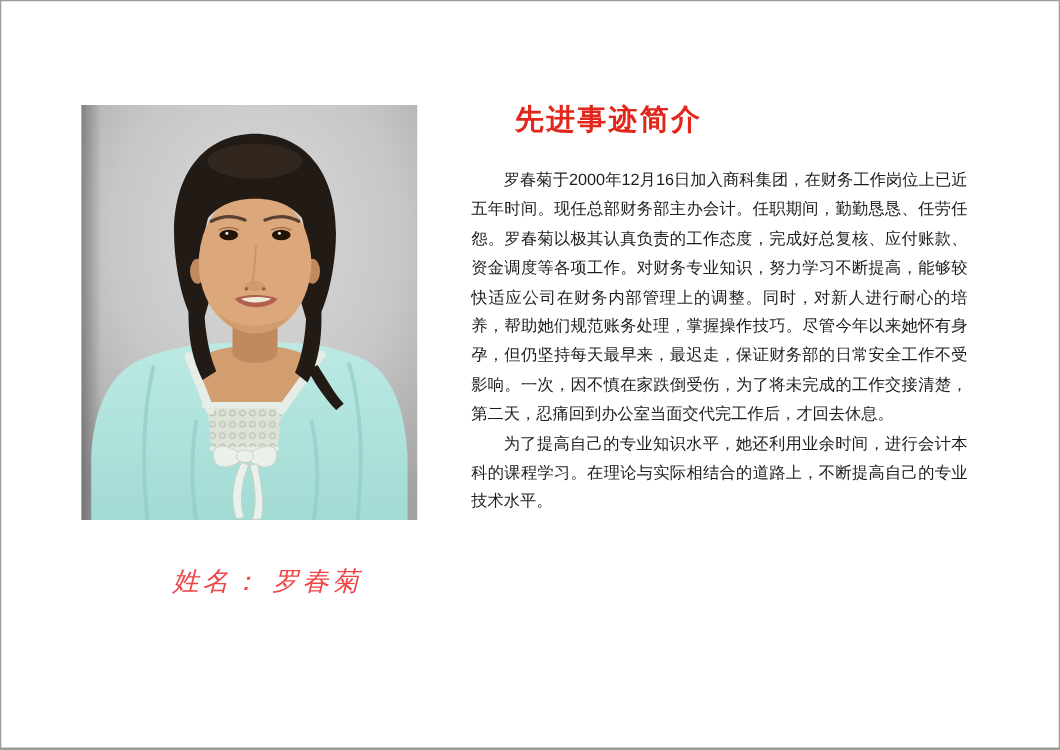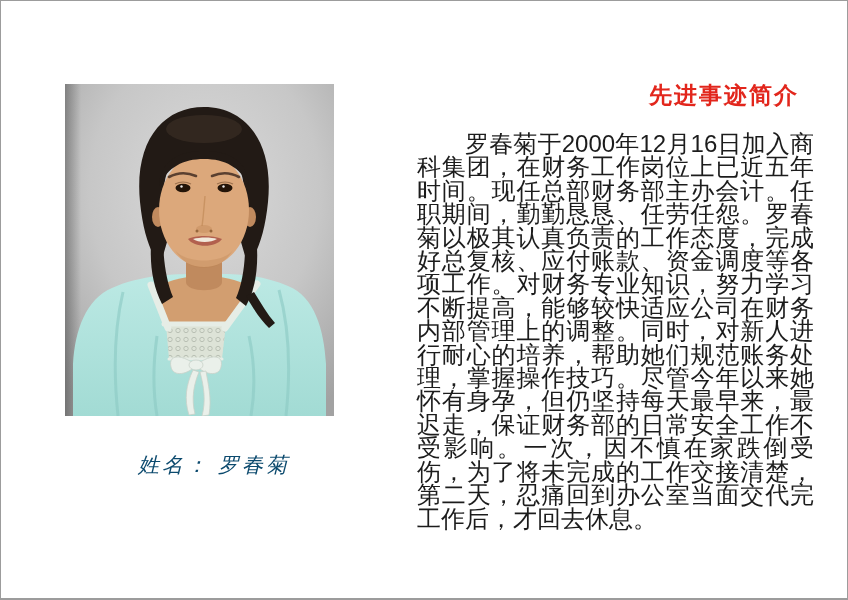--- a/index.html
+++ b/index.html
@@ -11,37 +11,37 @@
     border:1px solid var(--page-border,#9c9c9c);
     border-bottom:2px solid var(--page-border,#9c9c9c);
     overflow:hidden;
     font-family:"Liberation Sans",sans-serif;
   }
   .photo{
     position:absolute;left:64px;top:83px;width:269px;height:332px;
   }
   .photo svg{display:block;width:100%;height:100%;}
   .title{
-    position:absolute;left:400px;top:79px;width:398px;margin:0;
-    text-align:right;
+    position:absolute;left:411px;top:79px;width:398px;margin:0;
+    text-align:left;
     font-size:23px;font-weight:bold;letter-spacing:2px;
     color:var(--title-red,#e2261c);
     font-family:Liberation Serif, serif;
   }
   .article{
-    position:absolute;left:416px;top:131px;width:397px;
-    font-size:24px;line-height:23.4px;
+    position:absolute;left:376px;top:131px;width:397px;
+    font-size:13px;line-height:23.4px;
     color:var(--text-color,#1c1c1c);
     text-align:justify;
     font-family:"Liberation Sans",sans-serif;
   }
   .article p{margin:0;text-indent:2em;}
   .profile{
     position:absolute;left:137px;top:450px;
-    font-size:21px;color:#0c4a6e;
+    font-size:21px;color:#ef4444;
     font-family:"DejaVu Serif",serif;
     font-style:italic;
     letter-spacing:3px;
   }
   .profile-row{margin-bottom:15px;}
   .profile-row .value{margin-left:8px;}
 
   
   .photo-hair{fill:var(--hair,#221a15);}
   .hair-shine{fill:#4a3c30;opacity:.4;}
@@ -155,20 +155,21 @@
         <path class="lips" d="M123,155 C130,151 148,151 157,155 C151,164 129,164 123,155 Z"></path>
         <path class="teeth" d="M128,155 C135,153 146,153 152,155 C146,159 133,159 128,155 Z"></path>
       </g>
     </svg>
   </div>
 
   <h1 class="title">先进事迹简介</h1>
 
   <div class="article">
     <p>罗春菊于2000年12月16日加入商科集团，在财务工作岗位上已近五年时间。现任总部财务部主办会计。任职期间，勤勤恳恳、任劳任怨。罗春菊以极其认真负责的工作态度，完成好总复核、应付账款、资金调度等各项工作。对财务专业知识，努力学习不断提高，能够较快适应公司在财务内部管理上的调整。同时，对新人进行耐心的培养，帮助她们规范账务处理，掌握操作技巧。尽管今年以来她怀有身孕，但仍坚持每天最早来，最迟走，保证财务部的日常安全工作不受影响。一次，因不慎在家跌倒受伤，为了将未完成的工作交接清楚，第二天，忍痛回到办公室当面交代完工作后，才回去休息。</p>
+    <p>为了提高自己的专业知识水平，她还利用业余时间，进行会计本科的课程学习。在理论与实际相结合的道路上，不断提高自己的专业技术水平。</p>
   </div>
 
   <div class="profile">
     <div class="profile-row">
       <span class="label">姓名：</span><span class="value">罗春菊</span>
     </div>
   </div>
 
 </div>
 

